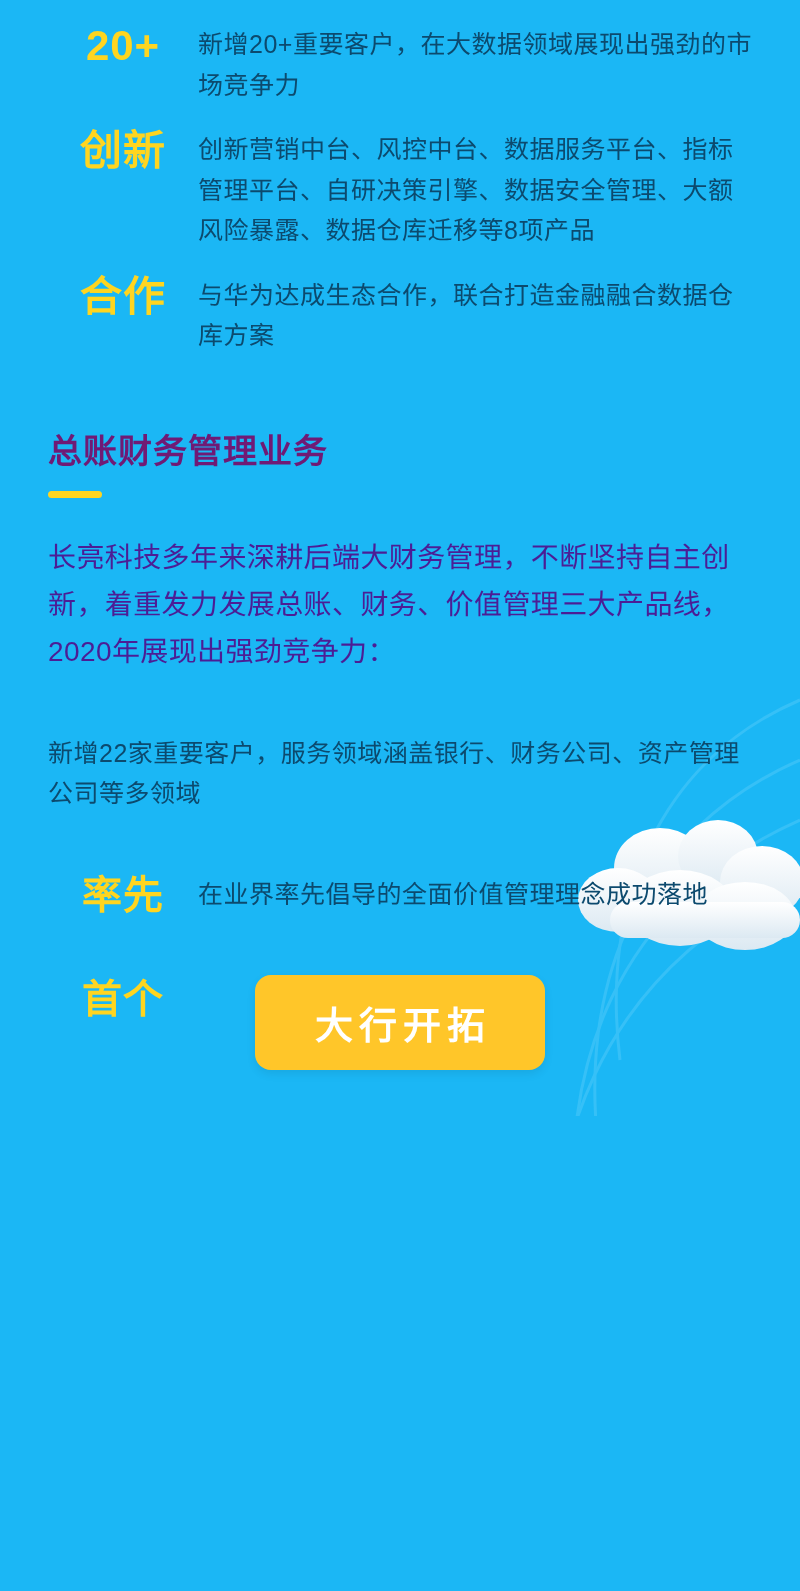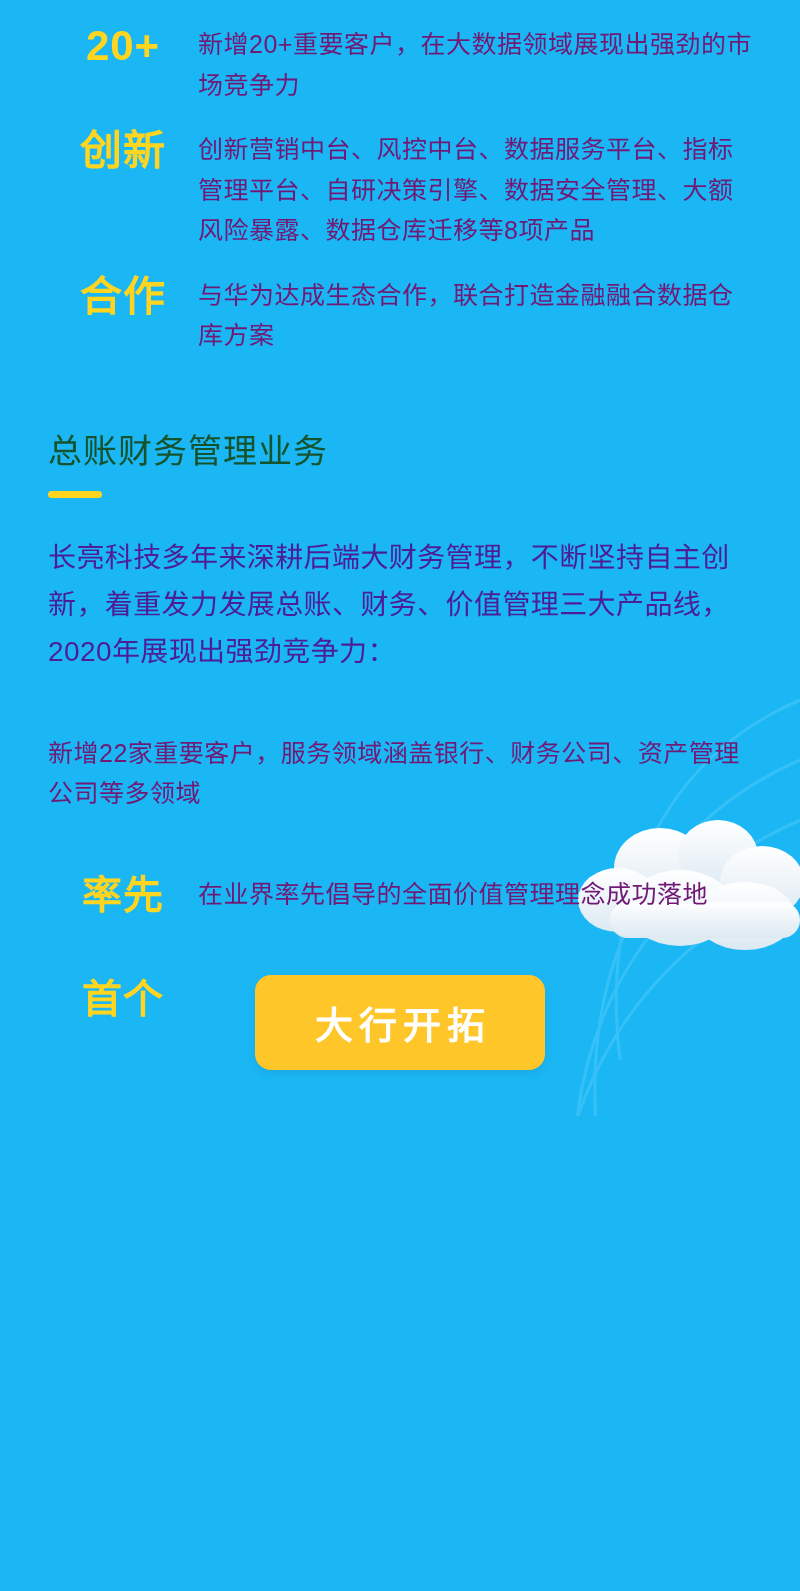--- a/index.html
+++ b/index.html
@@ -45,40 +45,40 @@
     flex: 0 0 150px;
     color: #FFD520;
     font-weight: 700;
     font-size: 42px;
     line-height: 1.15;
     text-align: center;
     letter-spacing: 1px;
   }
   .stat-text {
     flex: 1 1 auto;
-    color: #701a75;
+    color: #0c4a6e;
     font-size: 25px;
     line-height: 1.62;
     letter-spacing: 0.5px;
     padding-top: 2px;
   }
 
   
   #group-one .stat-row { margin-bottom: 22px; }
   #group-one { padding-top: 22px; }
 
   
   .section-head {
     padding: 0 48px;
     margin-top: 68px;
   }
   .section-title {
-    color: #14532d;
+    color: #701a75;
     font-size: 34px;
-    font-weight: 400;
+    font-weight: 700;
     letter-spacing: 1px;
   }
   .section-rule {
     width: 54px;
     height: 7px;
     background: #FFD520;
     border-radius: 4px;
     margin-top: 18px;
   }
 

